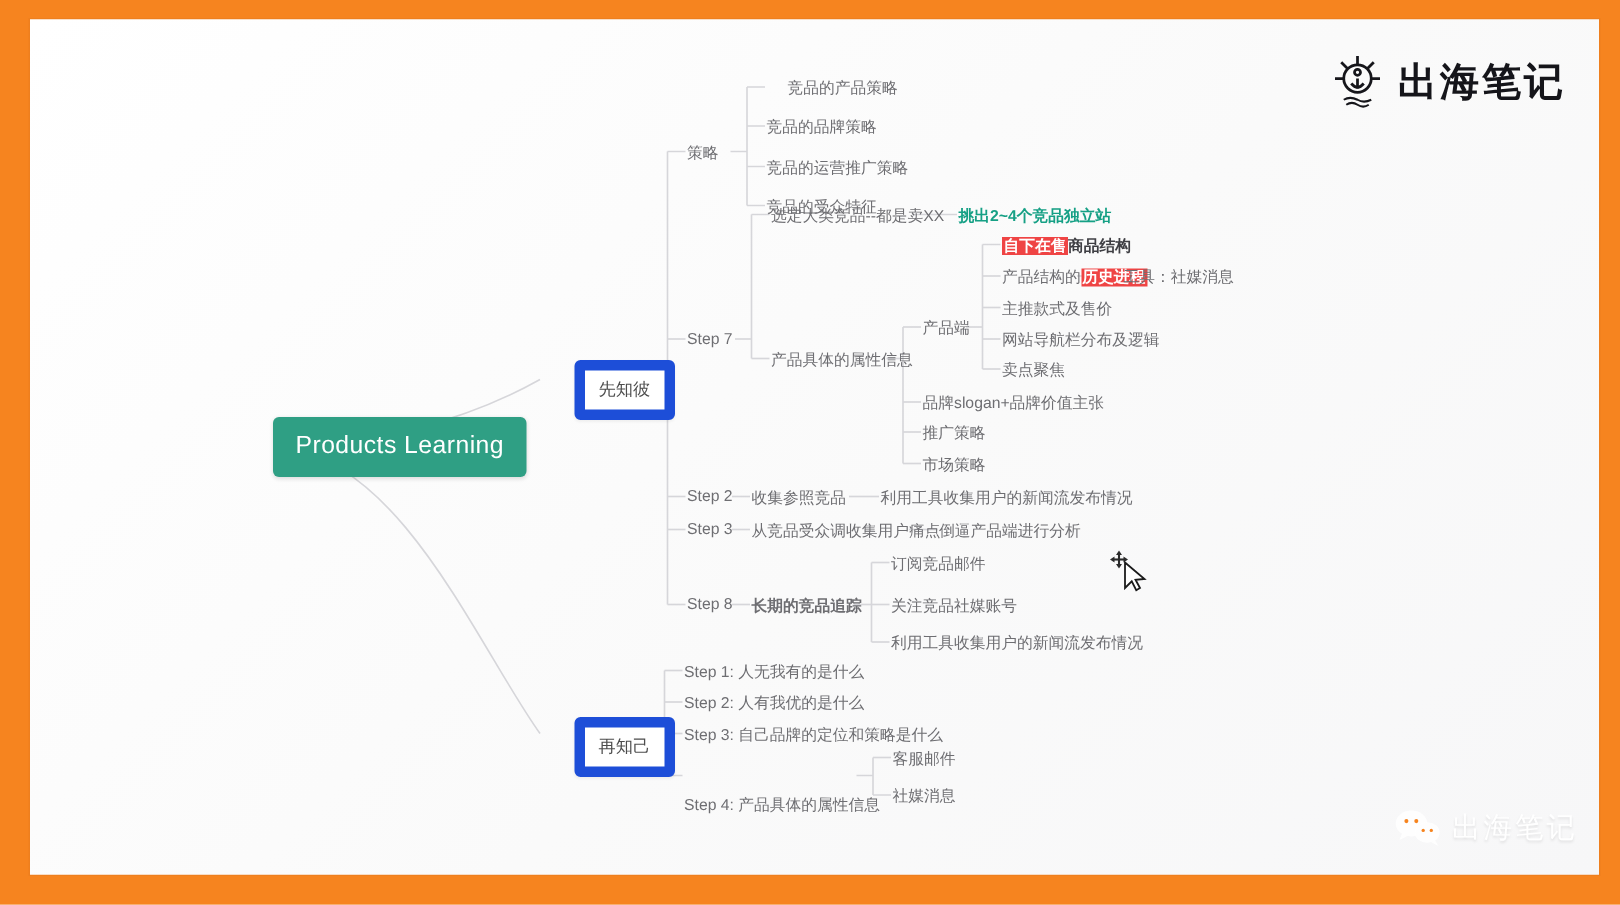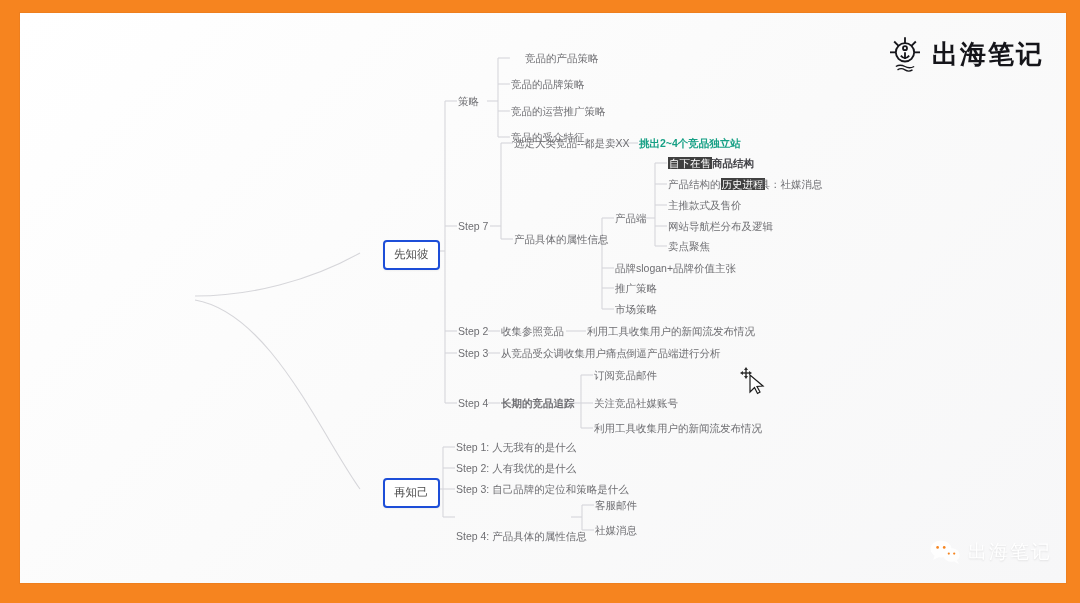--- a/index.html
+++ b/index.html
@@ -31,34 +31,34 @@
     color:#ffffff;
     font-size:16.5px;
     letter-spacing:.3px;
     padding:10px 15px 11px 15px;
     border-radius:4px;
     box-shadow:0 1px 3px rgba(0,0,0,0.13);
   }
   
   .l1 {
     background:#ffffff;
-    border:2px solid #1d4ed8;
+    border:7px solid #1d4ed8;
     border-radius:4px;
     color:#4d4d4d;
     font-size:11.5px;
     padding:5px 9px 6px 9px;
     box-shadow:0 1px 2px rgba(0,0,0,0.05);
   }
   
   .txt { color:#6e6e72; font-size:10.5px; }
   .txt-step { color:#6e6e72; font-size:10.5px; }
 
   .accent-green { color:#16a085; font-weight:bold; font-size:10.5px; }
   .accent-orange-b { color:#3f3f44; font-weight:bold; font-size:10.5px; }
-  .hl-orange { background:#404040; color:#ffffff; font-weight:normal; padding:0 1px; }
+  .hl-orange { background:#ef4444; color:#ffffff; font-weight:bold; padding:0 1px; }
 
   
   #logo-tr { position:absolute; right:22px; top:21px; display:flex; align-items:center; gap:7px; }
   #logo-tr .wheel { width:40px; height:40px; }
   #logo-tr .logo-text {
     font-family:"DejaVu Serif","Liberation Serif",serif;
     font-size:26px; font-weight:bold; color:#15151a; letter-spacing:2px;
   }
   
   #logo-br { position:absolute; right:28px; bottom:38px; display:flex; align-items:center; gap:8px; }
@@ -145,20 +145,23 @@
 
         <path d="M 551 504 L 562 504"></path>
         <path d="M 562 492 L 562 517"></path>
         <path d="M 562 492 L 574 492"></path>
         <path d="M 562 517 L 574 517"></path>
       </g>
     </svg>
 
     <div class="layer">
 
+      <div class="node root-node">
+        <span>Products Learning</span>
+      </div>
 
       <div class="node l1" style="left:363px; top:227px;">
         <span>先知彼</span>
       </div>
 
       <div class="node txt" style="left:438px; top:82px;">
         <span>策略</span>
       </div>
       <div class="node txt" style="left:505px; top:39px;">
         <span>竞品的产品策略</span>
@@ -237,21 +240,21 @@
         <span>Step 3</span>
       </div>
       <div class="node txt" style="left:481px; top:334px;">
         <span>从竞品受众调收集用户痛点</span>
       </div>
       <div class="node txt" style="left:606px; top:334px;">
         <span>倒逼产品端进行分析</span>
       </div>
 
       <div class="node txt-step" style="left:438px; top:384px;">
-        <span>Step 4</span>
+        <span>Step 8</span>
       </div>
       <div class="node txt" style="left:481px; top:384px;font-weight:bold;">
         <span>长期的竞品追踪</span>
       </div>
       <div class="node txt" style="left:574px; top:356px;">
         <span>订阅竞品邮件</span>
       </div>
       <div class="node txt" style="left:574px; top:384px;">
         <span>关注竞品社媒账号</span>
       </div>

